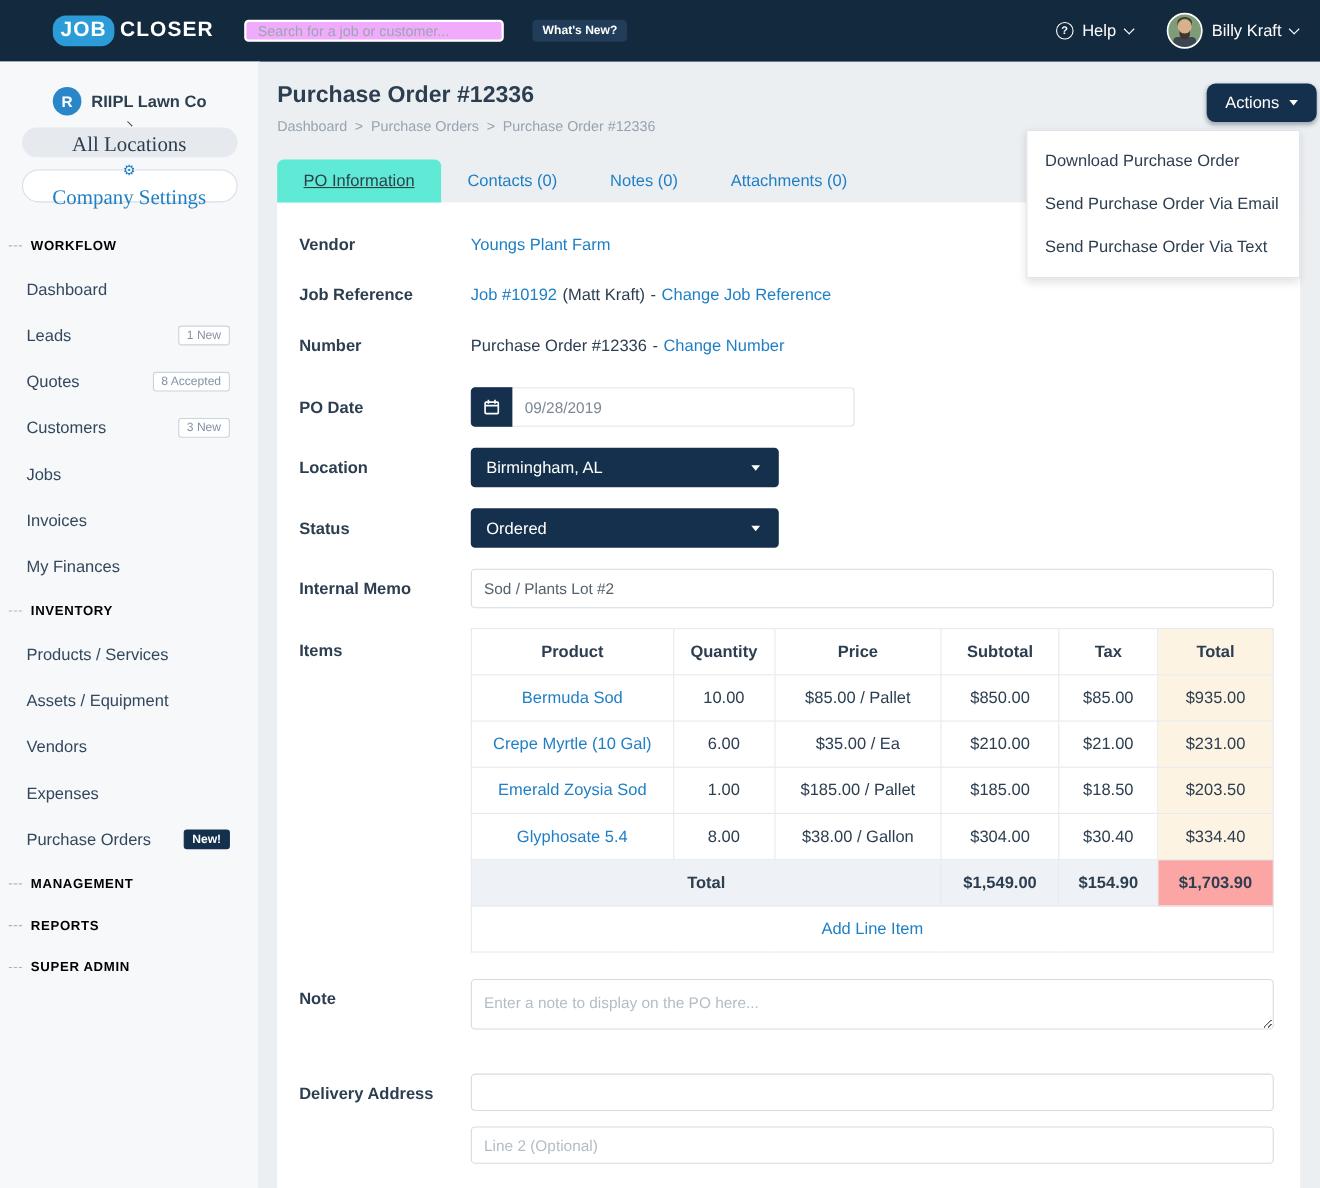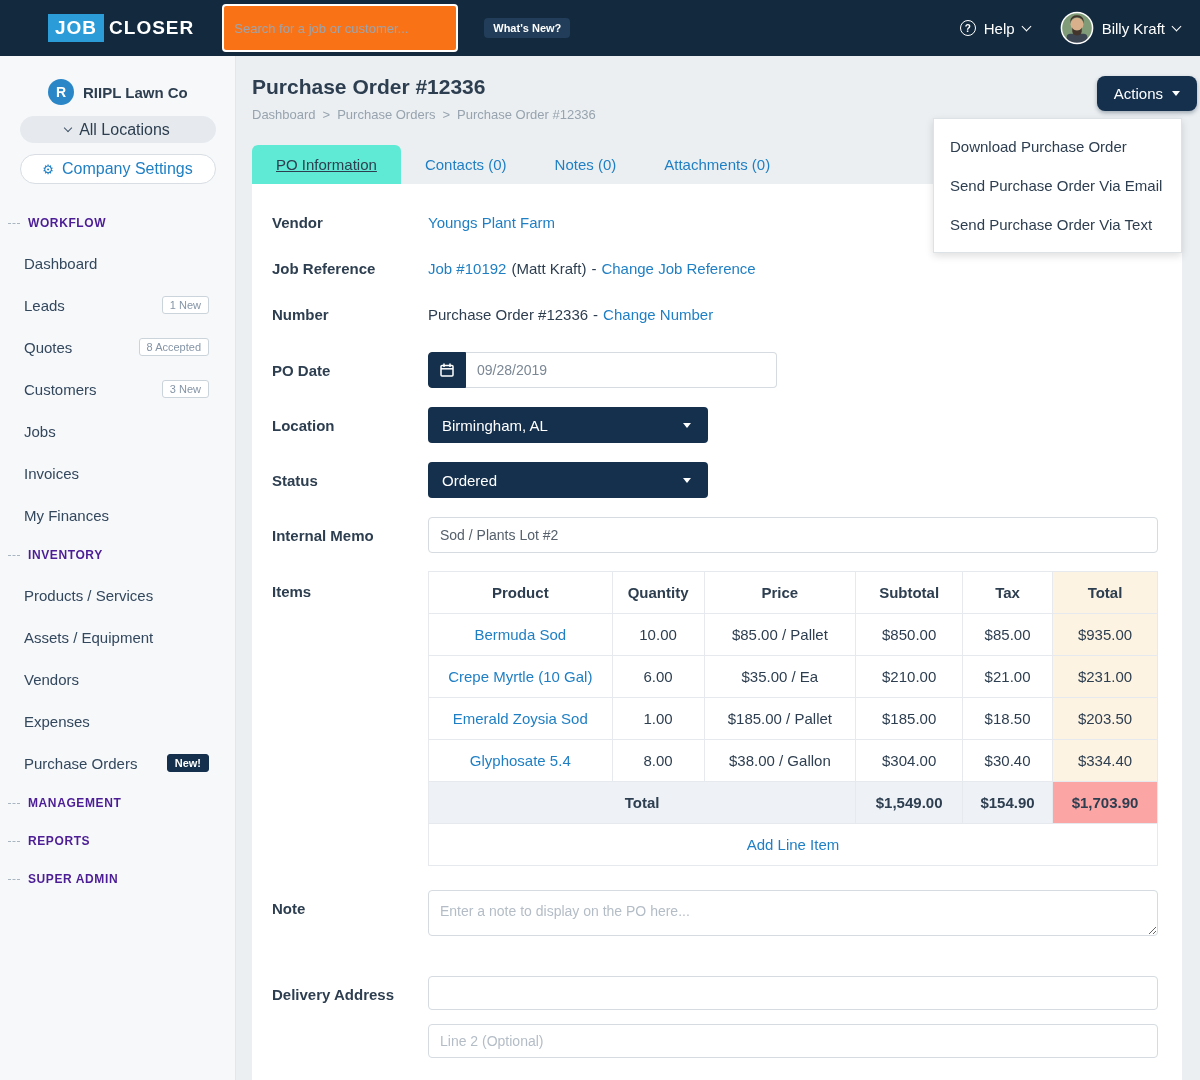--- a/index.html
+++ b/index.html
@@ -4,49 +4,49 @@
 <style>
   * { margin:0; padding:0; box-sizing:border-box; }
   html,body { width:1200px; height:1080px; overflow:hidden; }
   body { font-family:"Liberation Sans","DejaVu Sans",sans-serif; background:#ebeff2; color:#2d3e50; }
   a { text-decoration:none; }
   .link { color:#1f7fc4; cursor:pointer; }
 
   
   .navbar { height:56px; background:#13293e; display:flex; align-items:center; padding:0 20px 0 48px; color:#fff; }
   .logo { display:flex; align-items:center; cursor:pointer; }
-  .logo-job { background:#2b9cd8; color:#fff; padding:3px 7px; border-radius:0; font-weight:bold; font-size:19px; letter-spacing:1px; }
+  .logo-job { background:#2b9cd8; color:#fff; padding:3px 7px; border-radius:12px; font-weight:bold; font-size:19px; letter-spacing:1px; }
   .logo-closer { color:#fff; margin-left:5px; font-weight:bold; font-size:19px; letter-spacing:1px; }
-  .search-input { margin-left:28px; width:236px; height:48px; border-radius:4px; border:2px solid #fff; background:#f97316; padding:4px 10px; font-size:13px; color:#33475d; font-family:inherit; outline:none; }
+  .search-input { margin-left:28px; width:236px; height:20px; border-radius:4px; border:2px solid #fff; background:#f0abfc; padding:4px 10px; font-size:13px; color:#33475d; font-family:inherit; outline:none; }
   .search-input::placeholder { color:#9aa5b1; }
   .whats-new { margin-left:26px; background:#223d59; color:#fff; font-size:11px; font-weight:bold; padding:4px 9px; border-radius:4px; border:none; cursor:pointer; font-family:inherit; }
   .nav-right { margin-left:auto; display:flex; align-items:center; gap:30px;text-align:center; }
   .help, .user { display:flex; align-items:center; gap:8px; cursor:pointer; font-size:15px; }
   .qmark { width:16px; height:16px; border:1.5px solid #fff; border-radius:50%; display:inline-flex; align-items:center; justify-content:center; font-size:10px; font-weight:bold; }
   .qmark::before { content:"?"; }
   .chev { display:inline-block; width:7px; height:7px; border-right:1.5px solid currentColor; border-bottom:1.5px solid currentColor; transform:rotate(45deg); margin-top:-4px; }
   .chev-sm { width:6px; height:6px; }
   .avatar { width:34px; height:34px; display:block; }
 
   
   .shell { display:flex; height:1024px; }
 
   
   .sidebar { width:236px; flex-shrink:0; background:#f6f8fa; border-right:1px solid #e2e7ec; padding-top:22px; overflow:hidden; }
   .company-row { display:flex; align-items:center; gap:9px; padding-left:48px; height:28px; cursor:pointer; }
   .company-badge { width:26px; height:26px; border-radius:50%; background:#2b86c8; color:#fff; font-weight:bold; font-size:14px; display:inline-flex; align-items:center; justify-content:center; }
   .company-name { font-size:15px; font-weight:600; color:#2d3e50; }
-  .pill { display:flex; align-items:center; justify-content:center; gap:8px; width:196px; margin:10px auto 0; border-radius:15px; font-size:16px; cursor:pointer; font-family:Liberation Sans, sans-serif; }
+  .pill { display:flex; align-items:center; justify-content:center; gap:8px; width:196px; margin:10px auto 0; border-radius:15px; font-size:19px; cursor:pointer; font-family:Liberation Serif, serif;flex-direction:column; }
   .pill.locations { height:27px; background:#e6eaee; border:1px solid #e6eaee; color:#2d3e50; }
   .pill.settings { height:30px; background:#fff; border:1px solid #d8dee4; color:#1f7fc4; margin-top:11px; }
   .gear { font-size:13px; line-height:1; }
   .gear::before { content:"⚙"; }
   .chev-dark { color:#42566b; }
   .nav { margin-top:20px; }
-  .section-header { height:38px; display:flex; align-items:center; gap:8px; padding-left:8px; font-size:12px; font-weight:bold; letter-spacing:0.6px; color:#4c1d95; cursor:pointer; }
+  .section-header { height:38px; display:flex; align-items:center; gap:8px; padding-left:8px; font-size:12px; font-weight:bold; letter-spacing:0.6px; color:#000000; cursor:pointer; }
   .dash { width:12px; border-top:1px dashed #a9b6c2; }
   .nav-item { height:42px; display:flex; align-items:center; justify-content:space-between; padding:0 26px 0 24px; font-size:15px; color:#33475d; cursor:pointer; }
   .badge { font-size:11px; color:#8494a6; border:1px solid #ccd4db; background:#fff; padding:2px 7px; border-radius:3px; }
   .badge.dark { background:#14304d; color:#fff; border-color:#14304d; font-weight:bold; }
 
   
   .main { flex:1; position:relative; padding:18px 19px 0 16px; }
   .page-title { font-size:21px; font-weight:bold; color:#2d3e50; line-height:26px; }
   .breadcrumb { margin-top:7px; font-size:13px; color:#97a3ae; display:flex; gap:7px; }
   .breadcrumb a { color:#97a3ae; cursor:pointer; }

